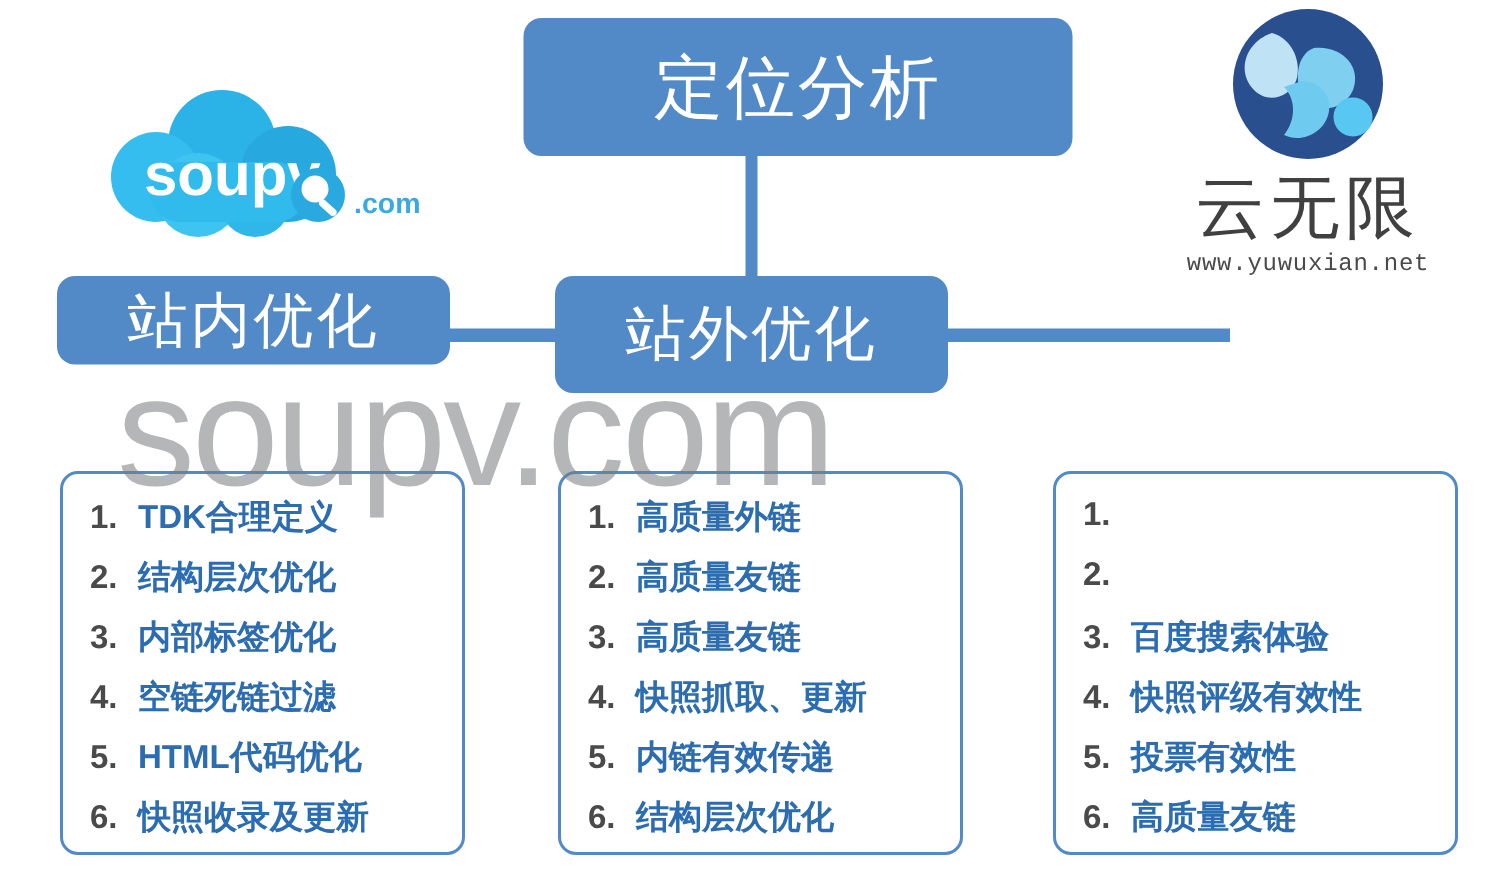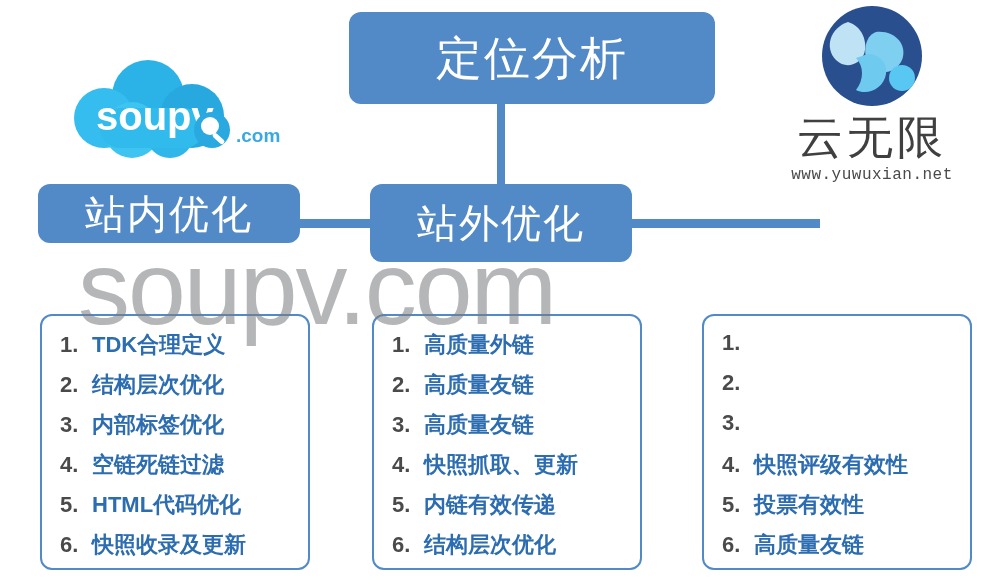--- a/index.html
+++ b/index.html
@@ -241,20 +241,21 @@
 
   <div class="list-box" style="left:702px; top:314px; width:270px; height:256px;">
     <div class="list-row">
       <span class="li-num">1.</span>
     </div>
     <div class="list-row">
       <span class="li-num">2.</span>
     </div>
     <div class="list-row">
       <span class="li-num">3.</span>
+      <span class="li-text">百度搜索体验</span>
     </div>
     <div class="list-row">
       <span class="li-num">4.</span>
       <span class="li-text">快照评级有效性</span>
     </div>
     <div class="list-row">
       <span class="li-num">5.</span>
       <span class="li-text">投票有效性</span>
     </div>
     <div class="list-row">

